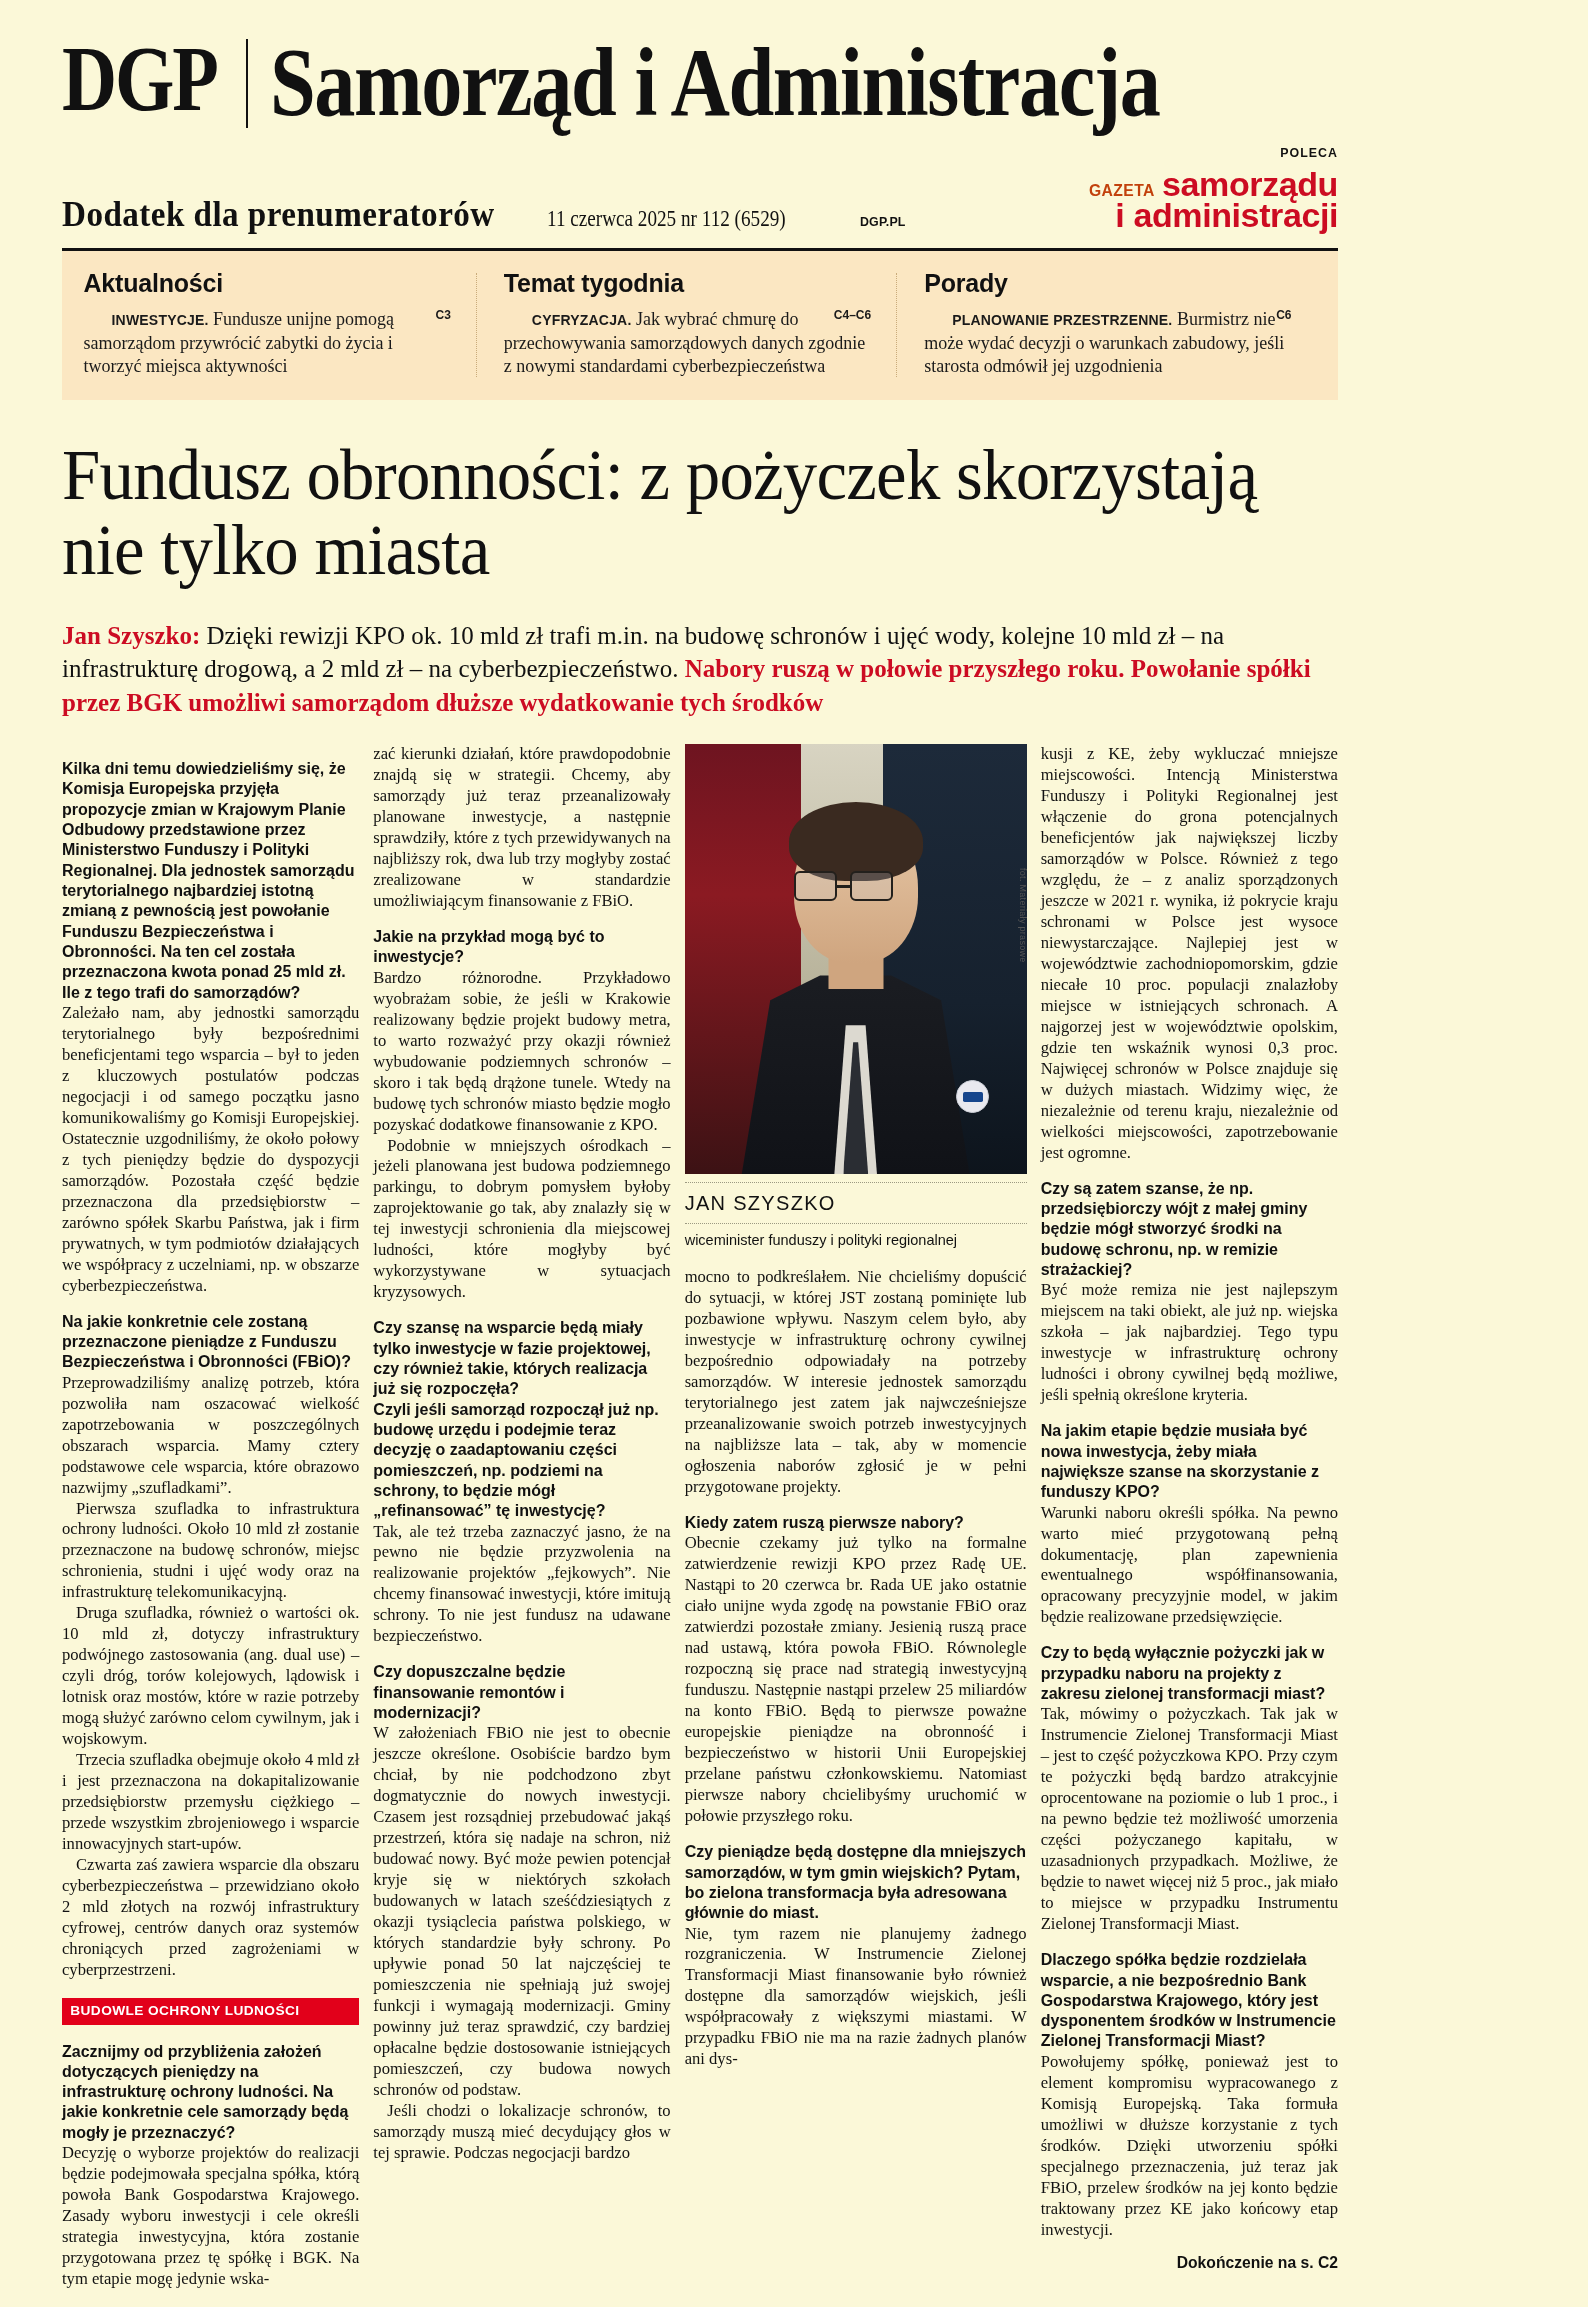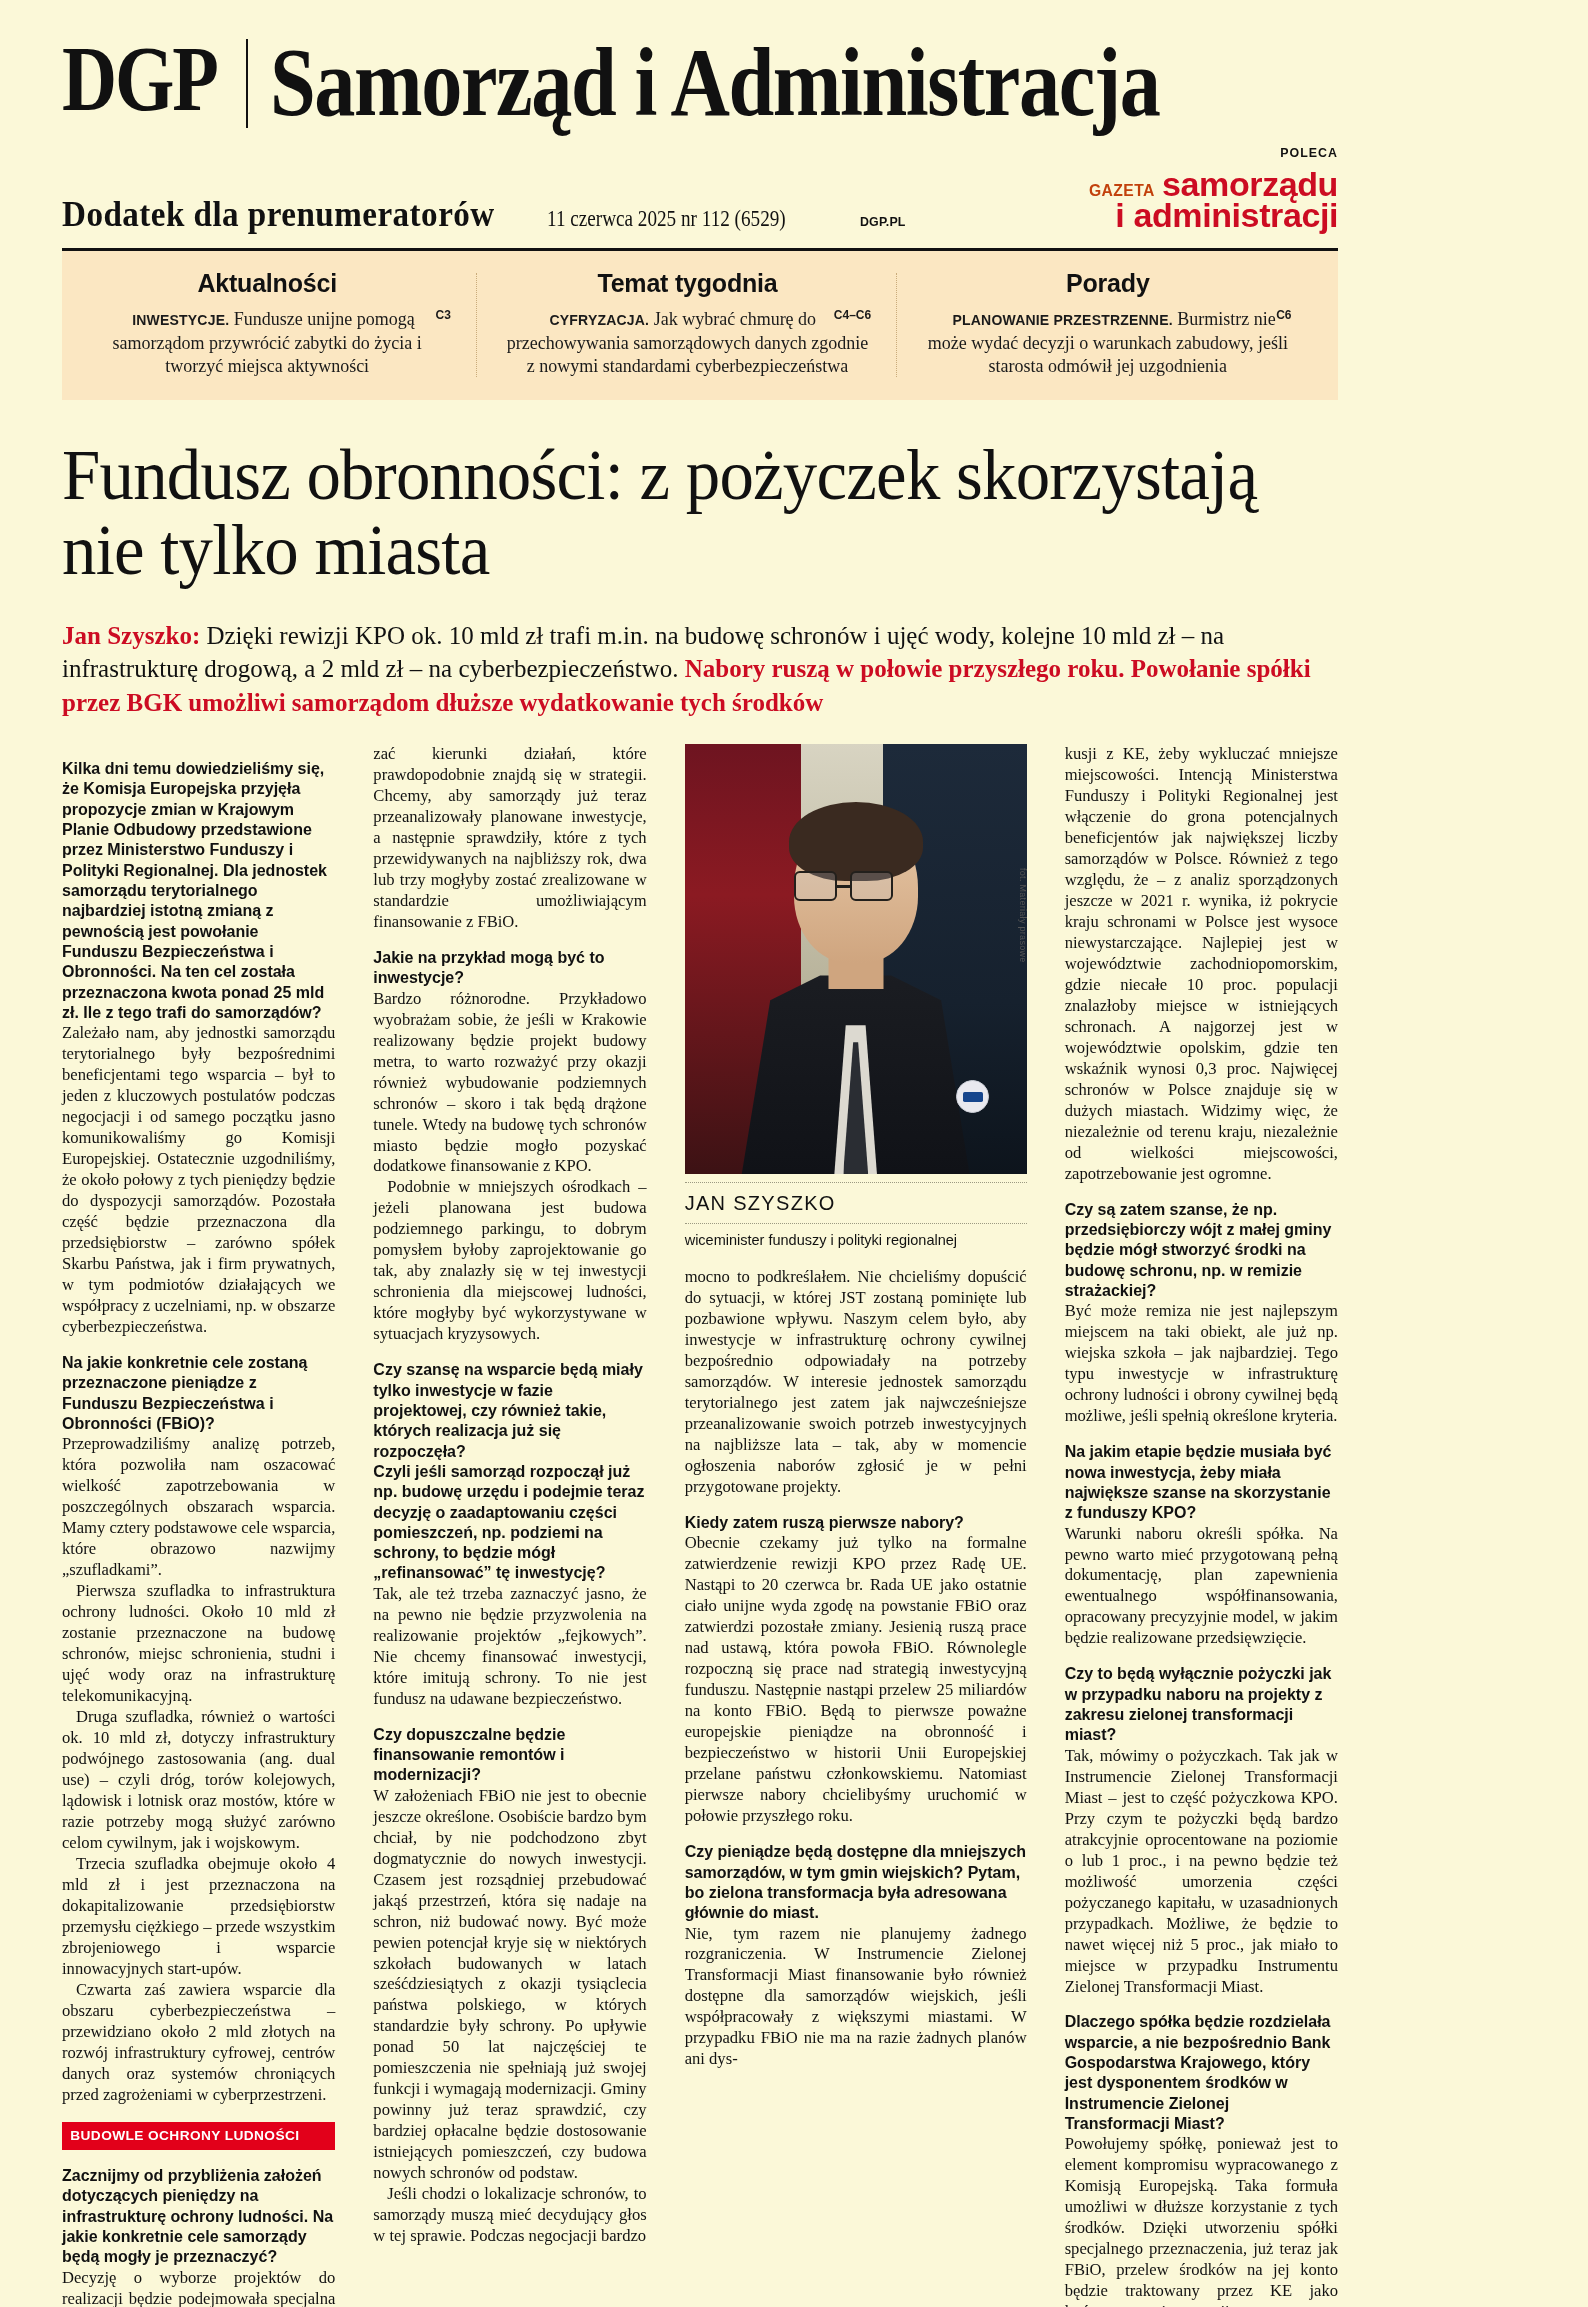--- a/index.html
+++ b/index.html
@@ -86,21 +86,21 @@
 
   .rule-thick { height:3.3px; background:#111; margin-top:13.2px; }
 
   
   .teasers {
     background:#fbe7c2;
     display:flex;
     padding: 18px 21.5px 21.5px 21.5px;
     margin-top: 0px;
   }
-  .teaser { flex:1; position:relative; padding-right:25px;text-align:center; }
+  .teaser { flex:1; position:relative; padding-right:25px; }
   .teaser + .teaser { padding-left:28px; }
   .teaser + .teaser::before {
     content:""; position:absolute; left:0; top:3.3px; bottom:1.7px;
     border-left:1.7px dotted #c9ab7a;
   }
   .teaser h3 {
     font-family:"Liberation Sans", sans-serif;
     font-weight:700; font-size:25px; margin:0 0 10px 0; letter-spacing:-0.2px;
     color:#111;
   }
@@ -128,21 +128,21 @@
     margin: 30px 0 0 0;
     font-family:"Liberation Serif", serif;
     font-size:25px; line-height:1.34; color:#111;
   }
   .lead .nm { color:#cc0c22; font-weight:700; }
   .lead .rd { color:#cc0c22; font-weight:700; }
 
   
   .body-cols {
     margin-top: 25px;
-    display:flex; gap: 38px;
+    display:flex; gap: 14px;
     height: 1519px;
   }
   .col { width: 342px; position:relative; }
   .col p {
     margin:0;
     font-family:"Liberation Serif", serif;
     font-size:16.6px; line-height:1.265;
     text-align:justify; hyphens:auto; color:#111;
   }
   .col p.q {

